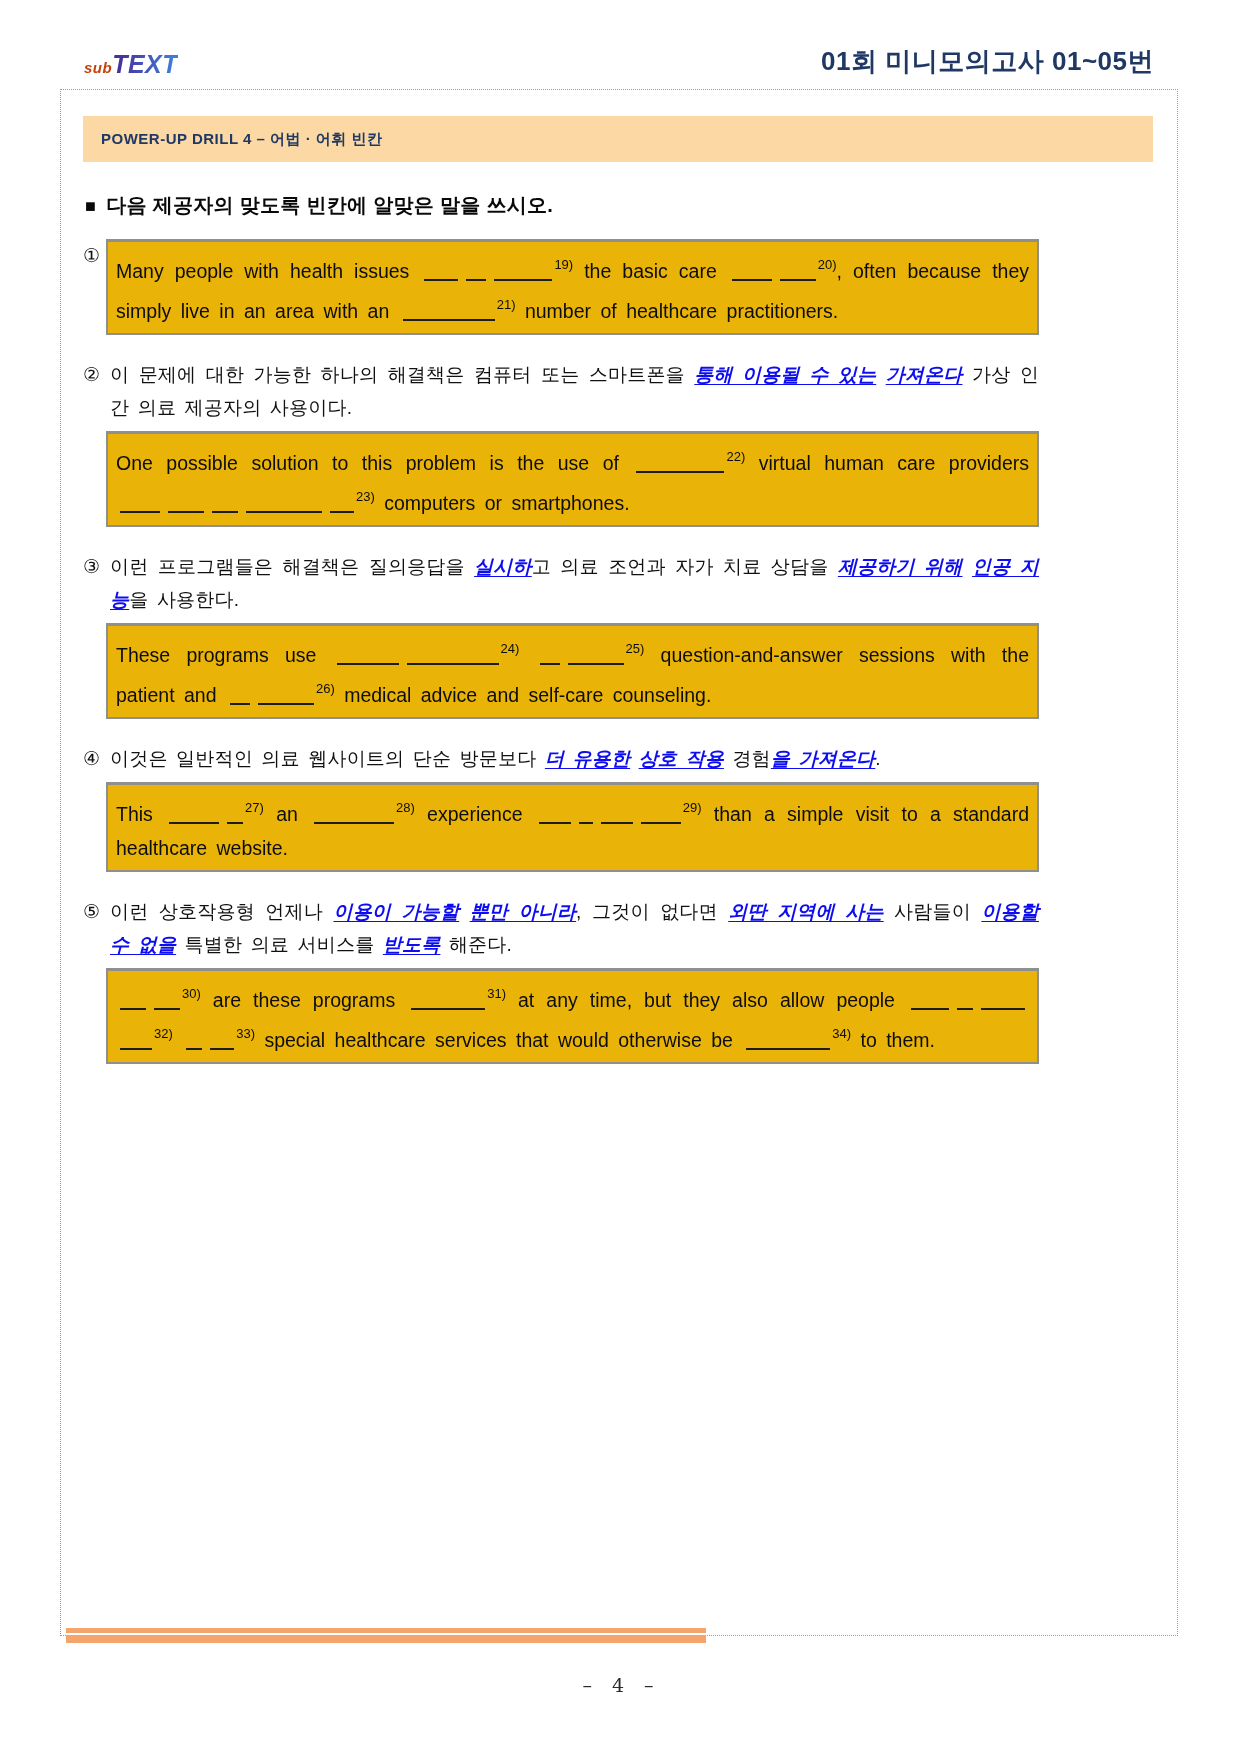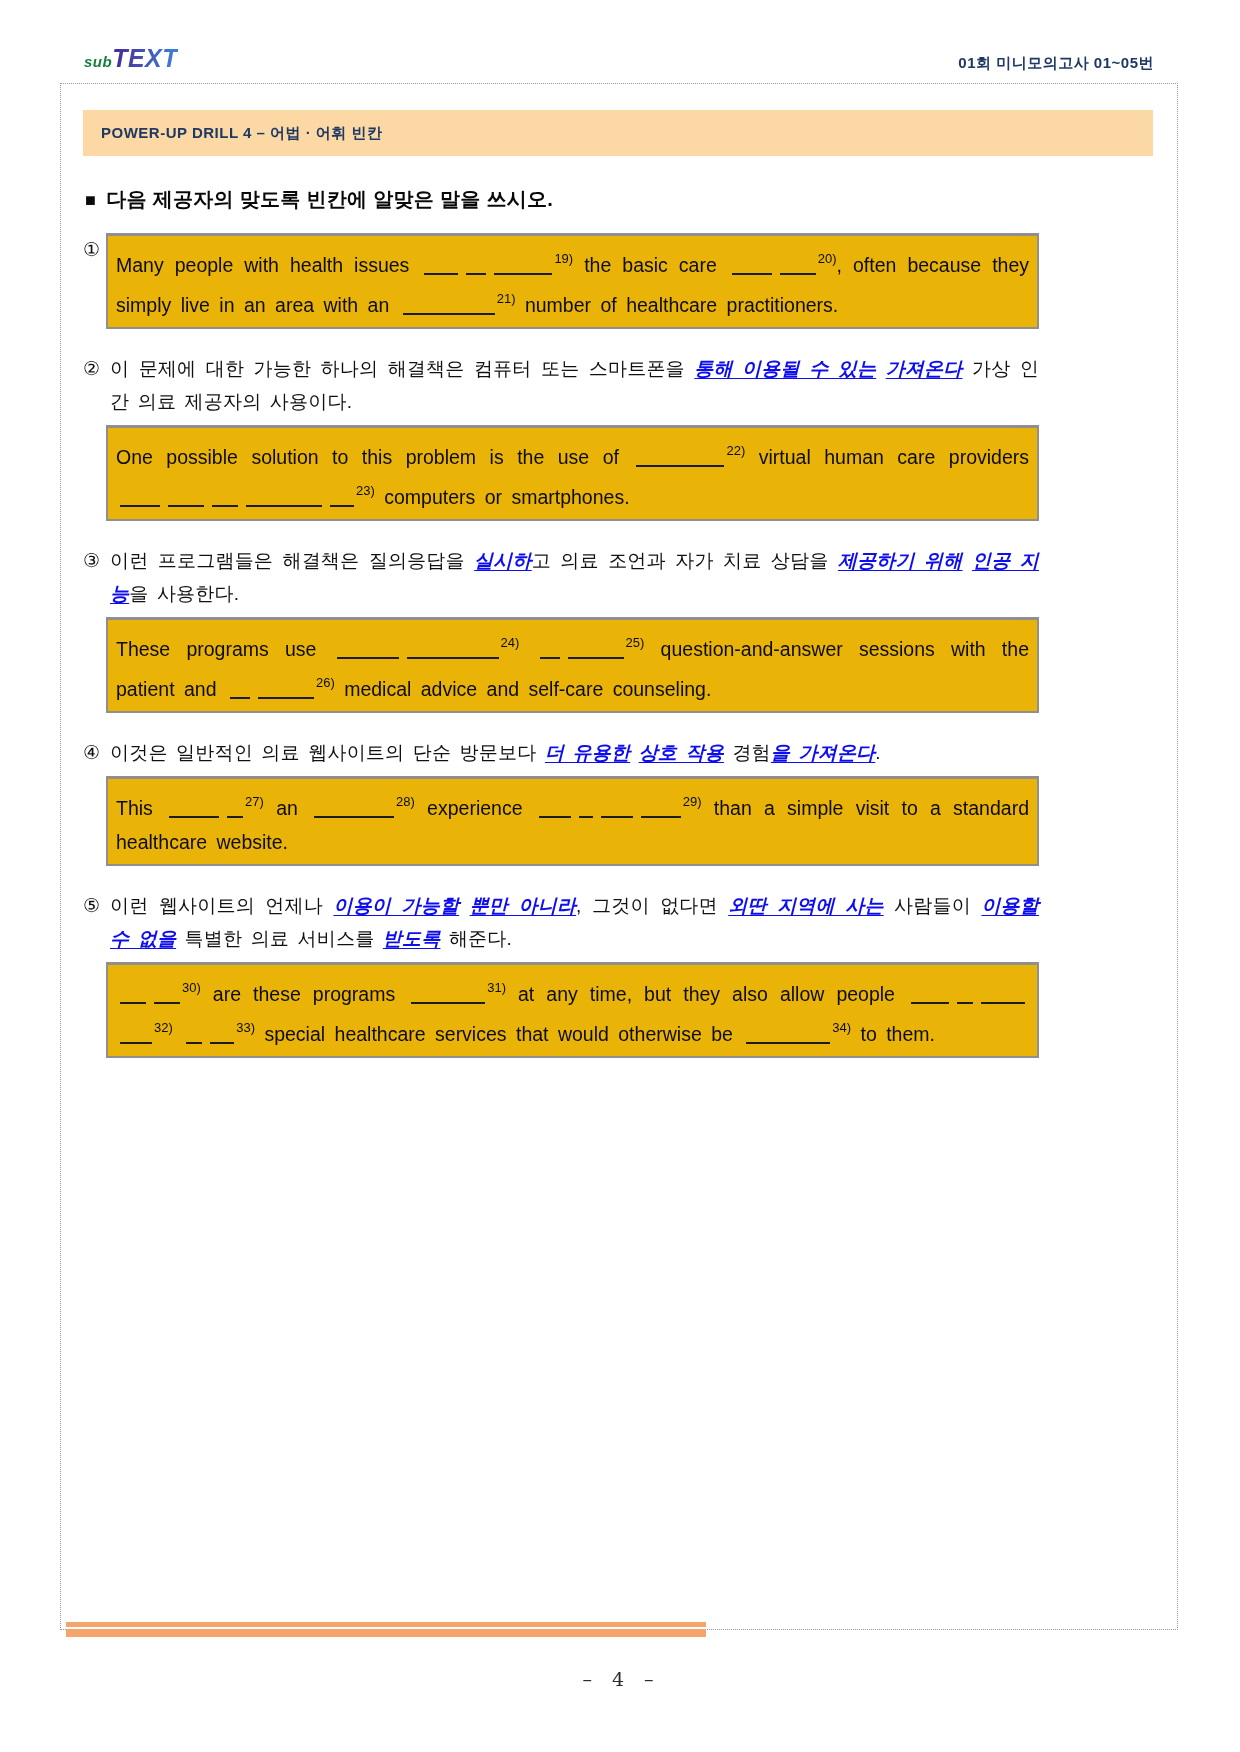--- a/index.html
+++ b/index.html
@@ -7,27 +7,27 @@
   body {
     width:1240px; height:1752px;
     font-family:"Liberation Sans", sans-serif;
     color:#111; overflow:hidden;
   }
   .page { padding:44px 62px 0 60px; }
 
   
   .hdr { display:flex; justify-content:space-between; align-items:flex-end; padding:0 24px 10px 24px; }
   .logo { font-style:italic; font-weight:800; letter-spacing:.5px; white-space:nowrap; }
-  .logo-sub { font-size:15px; color:#15803d; }
+  .logo-sub { font-size:15px; color:#c2410c; }
   .logo-text { font-size:25px; color:#4550bc; }
   @supports (-webkit-background-clip:text) {
     .logo-text { background:linear-gradient(90deg,#47309c 10%,#3f7ed8 95%);
       -webkit-background-clip:text; -webkit-text-fill-color:transparent; }
   }
-  .exam-title { font-size:15px; font-weight:800; color:var(--navy,#1f3864); letter-spacing:.5px; }
+  .exam-title { font-size:26px; font-weight:800; color:var(--navy,#1f3864); letter-spacing:.5px; }
 
   
   .sheet { position:relative; border:1.5px dotted #9a9a9a; height:1547px;
            padding:26px 24px 0 22px; }
 
   .banner { background:var(--banner-bg,#fbd8a4); height:46px; display:flex; align-items:center;
             padding-left:18px; margin-bottom:30px; }
   .banner-title { font-size:15px; font-weight:800; color:var(--navy,#1f3864); letter-spacing:.5px; }
 
   .instruction { font-size:20px; font-weight:800; color:#090909; margin:0 0 20px 2px; letter-spacing:.3px; }
@@ -108,21 +108,21 @@
         <div class="q-prompt">
           <span class="q-num">④</span><span><span>이것은 일반적인 의료 웹사이트의 단순 방문보다 </span><span class="em-blue">더 유용한</span><span> </span><span class="em-blue">상호 작용</span><span> 경험</span><span class="em-blue">을 가져온다</span><span>.</span></span>
         </div>
         <div class="q-box">
           <div class="q-eng"><span>This </span><span class="blank" style="width: 50px;"></span><span class="blank" style="width: 16px;"></span><span class="supn">27)</span><span> an </span><span class="blank" style="width: 80px;"></span><span class="supn">28)</span><span> experience </span><span class="blank" style="width: 32px;"></span><span class="blank" style="width: 14px;"></span><span class="blank" style="width: 32px;"></span><span class="blank" style="width: 40px;"></span><span class="supn">29)</span><span> than a simple visit to a standard healthcare website.</span></div>
         </div>
       </div>
 
       <div class="q">
         <div class="q-prompt">
-          <span class="q-num">⑤</span><span><span>이런 웹사이트의 언제나 </span><span class="em-blue">이용이 가능할</span><span> </span><span class="em-blue">뿐만 아니라</span><span>, 그것이 없다면 </span><span class="em-blue">외딴 지역에 사는</span><span> 사람들이 </span><span class="em-blue">이용할 수 없을</span><span> 특별한 의료 서비스를 </span><span class="em-blue">받도록</span><span> 해준다.</span></span>
+          <span class="q-num">⑤</span><span><span>이런 상호작용형 언제나 </span><span class="em-blue">이용이 가능할</span><span> </span><span class="em-blue">뿐만 아니라</span><span>, 그것이 없다면 </span><span class="em-blue">외딴 지역에 사는</span><span> 사람들이 </span><span class="em-blue">이용할 수 없을</span><span> 특별한 의료 서비스를 </span><span class="em-blue">받도록</span><span> 해준다.</span></span>
         </div>
         <div class="q-box">
           <div class="q-eng"><span class="blank" style="width: 26px;"></span><span class="blank" style="width: 26px;"></span><span class="supn">30)</span><span> are these programs </span><span class="blank" style="width: 74px;"></span><span class="supn">31)</span><span> at any time, but they also allow people </span><span class="blank" style="width: 38px;"></span><span class="blank" style="width: 16px;"></span><span class="blank" style="width: 44px;"></span><span class="blank" style="width: 32px;"></span><span class="supn">32)</span><span> </span><span class="blank" style="width: 16px;"></span><span class="blank" style="width: 24px;"></span><span class="supn">33)</span><span> special healthcare services that would otherwise be </span><span class="blank" style="width: 84px;"></span><span class="supn">34)</span><span> to them.</span></div>
         </div>
       </div>
 
     </div>
 
     <div class="footer-bar"></div>
   </div>

